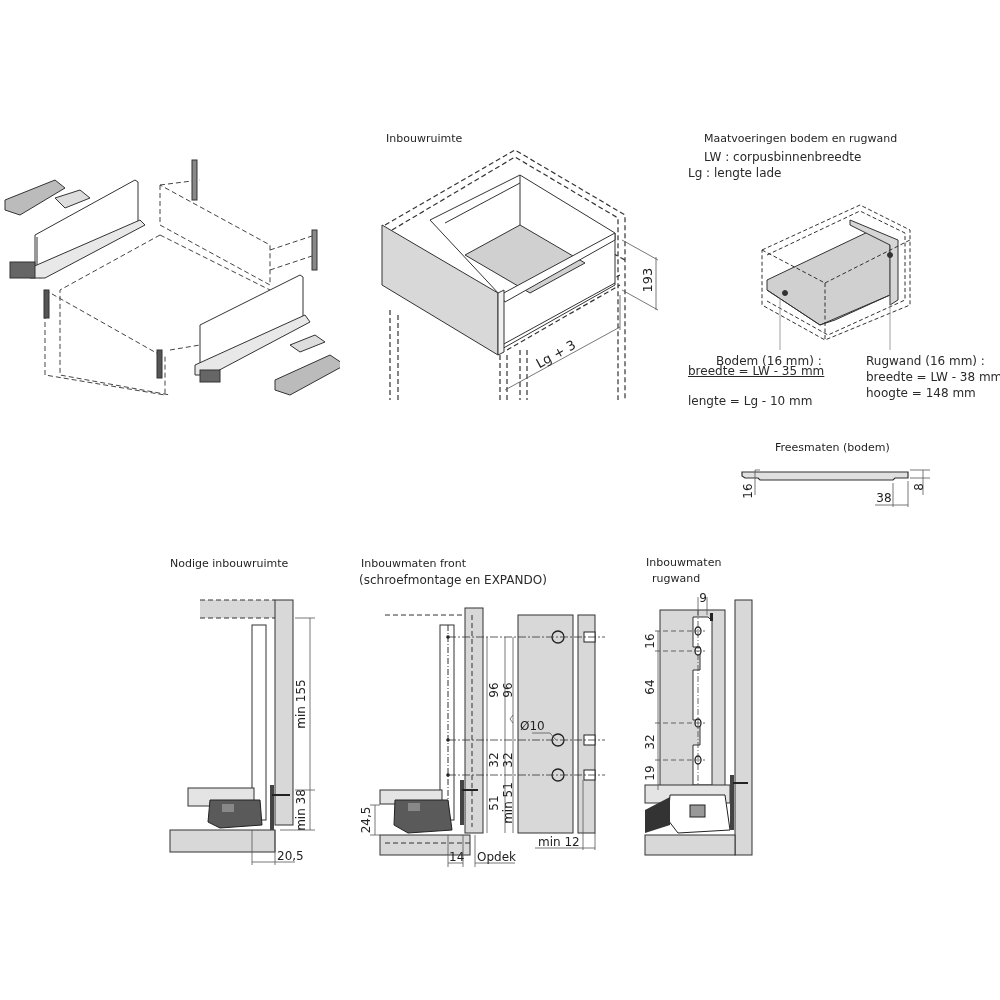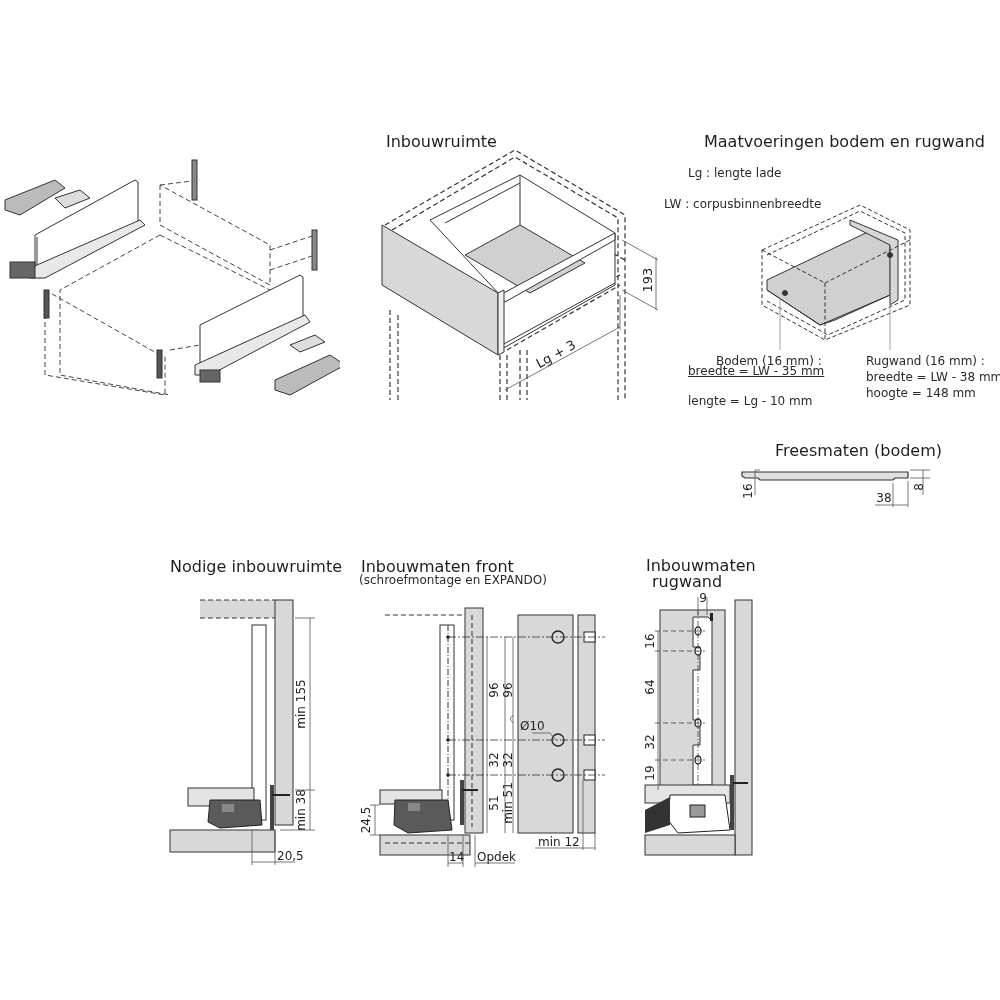--- a/index.html
+++ b/index.html
@@ -1,19 +1,19 @@
 <!DOCTYPE html>
 <html><head>
 <meta charset="utf-8">
 <style>
   html, body { margin: 0; padding: 0; background: #ffffff; }
   body { width: 1000px; height: 1000px; position: relative; overflow: hidden;
          font-family: "DejaVu Sans", sans-serif; color: #1a1a1a; }
   .abs { position: absolute; }
-  .title { font-size: 16px; white-space: nowrap; color: #1f1f1f; }
+  .title { font-size: 11px; white-space: nowrap; color: #1f1f1f; }
   .sub { font-size: 12px; white-space: nowrap; color: #2a2a2a; line-height: 16px; }
   .note { font-size: 12px; white-space: nowrap; color: #2a2a2a; line-height: 16px; }
   svg { position: absolute; left: 0; top: 0; }
   svg text { font-family: "DejaVu Sans", sans-serif; fill: #222; }
 </style>
 </head>
 <body>
 
 <div class="abs" style="left:0;top:150px;width:340px;height:260px;">
 <svg width="340" height="260" viewBox="0 0 340 260">
@@ -91,21 +91,21 @@
     <line x1="286" y1="112" x2="286" y2="165"></line>
     <line x1="135" y1="245" x2="250" y2="182"></line>
     <line x1="250" y1="150" x2="250" y2="185"></line>
   </g>
   <text x="282" y="135" font-size="13" transform="rotate(-90 282 135)" text-anchor="middle">193</text>
   <text x="188" y="213" font-size="13" transform="rotate(-29 188 213)" text-anchor="middle">Lg + 3</text>
 </svg>
 </div>
 
 <div class="abs title" style="left:704px;top:132px;">Maatvoeringen bodem en rugwand</div>
-<div class="abs sub" style="left:664px;top:149px;margin-top:47px;">LW : corpusbinnenbreedte</div>
+<div class="abs sub" style="left:704px;top:149px;">LW : corpusbinnenbreedte</div>
 <div class="abs sub" style="left:688px;top:165px;">Lg : lengte lade</div>
 <div class="abs" style="left:740px;top:195px;width:200px;height:160px;">
 <svg width="200" height="160" viewBox="0 0 200 160">
   <g stroke="#333" stroke-width="1">
     <polygon points="27,85 132,35 150,45 150,100 95,125 80,130 27,95" fill="#d0d0d0"></polygon>
     <polygon points="110,25 158,45 158,105 150,110 150,50 110,30" fill="#d6d6d6"></polygon>
     <line x1="27" y1="95" x2="80" y2="130"></line>
     <line x1="80" y1="130" x2="150" y2="100"></line>
     <circle cx="45" cy="98" r="2.5" fill="#333"></circle>
     <circle cx="150" cy="60" r="2.5" fill="#333"></circle>

